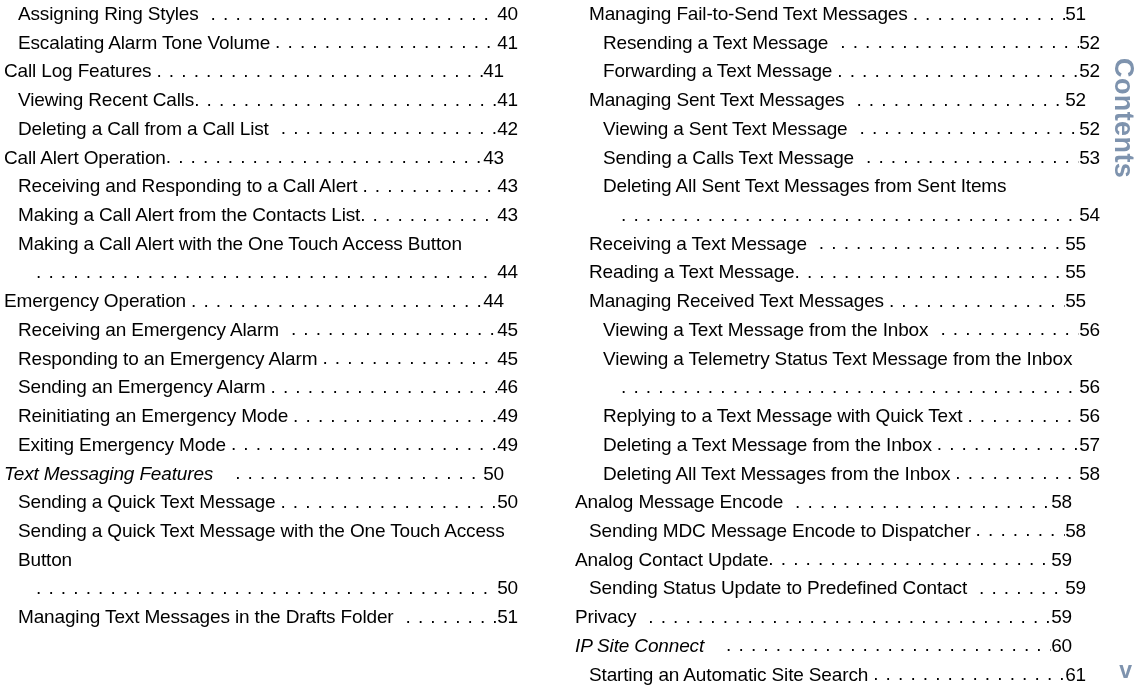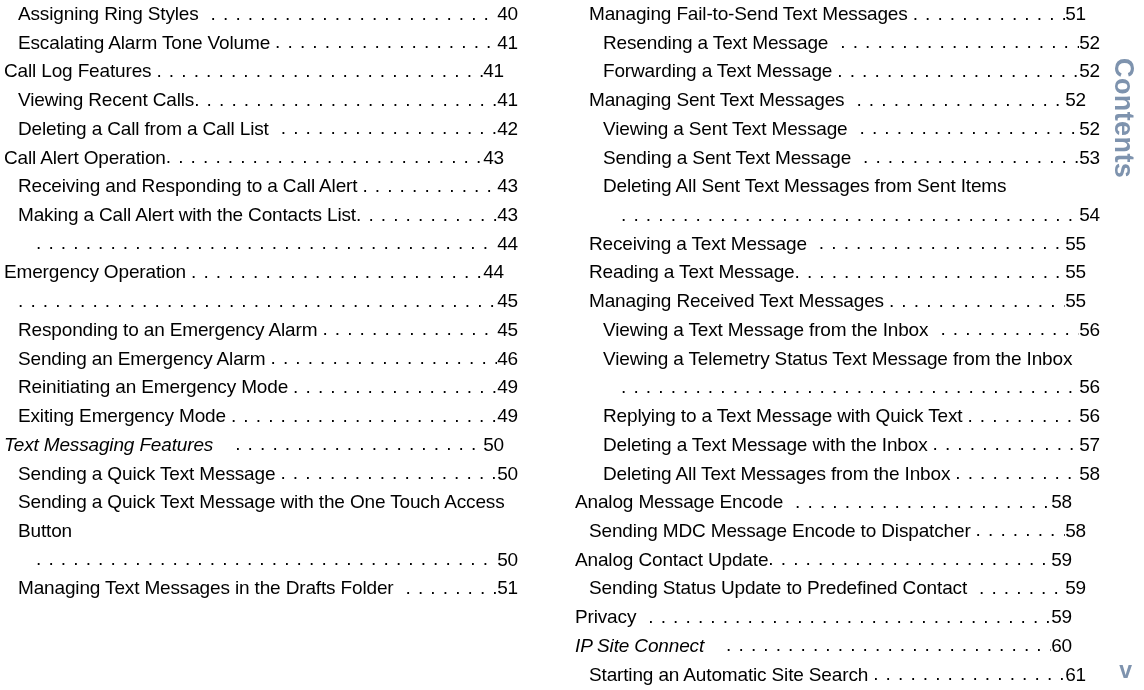--- a/index.html
+++ b/index.html
@@ -182,40 +182,42 @@
       </div>
       <div class="toc-entry lvl2 gap-s">
         <div class="entry-row">
           <span class="entry-title gap-s">Receiving and Responding to a Call Alert</span>
           <span class="leader"></span>
           <span class="entry-page">43</span>
         </div>
       </div>
       <div class="toc-entry lvl2">
         <div class="entry-row">
-          <span class="entry-title ">Making a Call Alert with the Contacts List</span>
+          <span class="entry-title ">Making a Call Alert from the Contacts List</span>
           <span class="leader"></span>
           <span class="entry-page">43</span>
         </div>
       </div>
       <div class="toc-entry lvl2 wrap">
+        <div class="title-line">Making a Call Alert with the One Touch Access Button</div>
         <div class="leader-line">
           <span class="leader"></span>
           <span class="entry-page">44</span>
         </div>
       </div>
       <div class="toc-entry lvl1 gap-s">
         <div class="entry-row">
           <span class="entry-title gap-s">Emergency Operation</span>
           <span class="leader"></span>
           <span class="entry-page">44</span>
         </div>
       </div>
       <div class="toc-entry lvl2 gap-m">
         <div class="entry-row">
+          <span class="entry-title gap-m">Receiving an Emergency Alarm</span>
           <span class="leader"></span>
           <span class="entry-page">45</span>
         </div>
       </div>
       <div class="toc-entry lvl2 gap-s">
         <div class="entry-row">
           <span class="entry-title gap-s">Responding to an Emergency Alarm</span>
           <span class="leader"></span>
           <span class="entry-page">45</span>
         </div>
@@ -301,21 +303,21 @@
       </div>
       <div class="toc-entry lvl3 gap-m">
         <div class="entry-row">
           <span class="entry-title gap-m">Viewing a Sent Text Message</span>
           <span class="leader"></span>
           <span class="entry-page">52</span>
         </div>
       </div>
       <div class="toc-entry lvl3 gap-m">
         <div class="entry-row">
-          <span class="entry-title gap-m">Sending a Sent Text Message</span>
+          <span class="entry-title gap-m">Sending a Calls Text Message</span>
           <span class="leader"></span>
           <span class="entry-page">53</span>
         </div>
       </div>
       <div class="toc-entry lvl3 wrap">
         <div class="title-line">Deleting All Sent Text Messages from Sent Items</div>
         <div class="leader-line">
           <span class="leader"></span>
           <span class="entry-page">54</span>
         </div>
@@ -357,21 +359,21 @@
       </div>
       <div class="toc-entry lvl3 gap-s">
         <div class="entry-row">
           <span class="entry-title gap-s">Replying to a Text Message with Quick Text</span>
           <span class="leader"></span>
           <span class="entry-page">56</span>
         </div>
       </div>
       <div class="toc-entry lvl3 gap-s">
         <div class="entry-row">
-          <span class="entry-title gap-s">Deleting a Text Message with the Inbox</span>
+          <span class="entry-title gap-s">Deleting a Text Message from the Inbox</span>
           <span class="leader"></span>
           <span class="entry-page">57</span>
         </div>
       </div>
       <div class="toc-entry lvl3 gap-s">
         <div class="entry-row">
           <span class="entry-title gap-s">Deleting All Text Messages from the Inbox</span>
           <span class="leader"></span>
           <span class="entry-page">58</span>
         </div>

